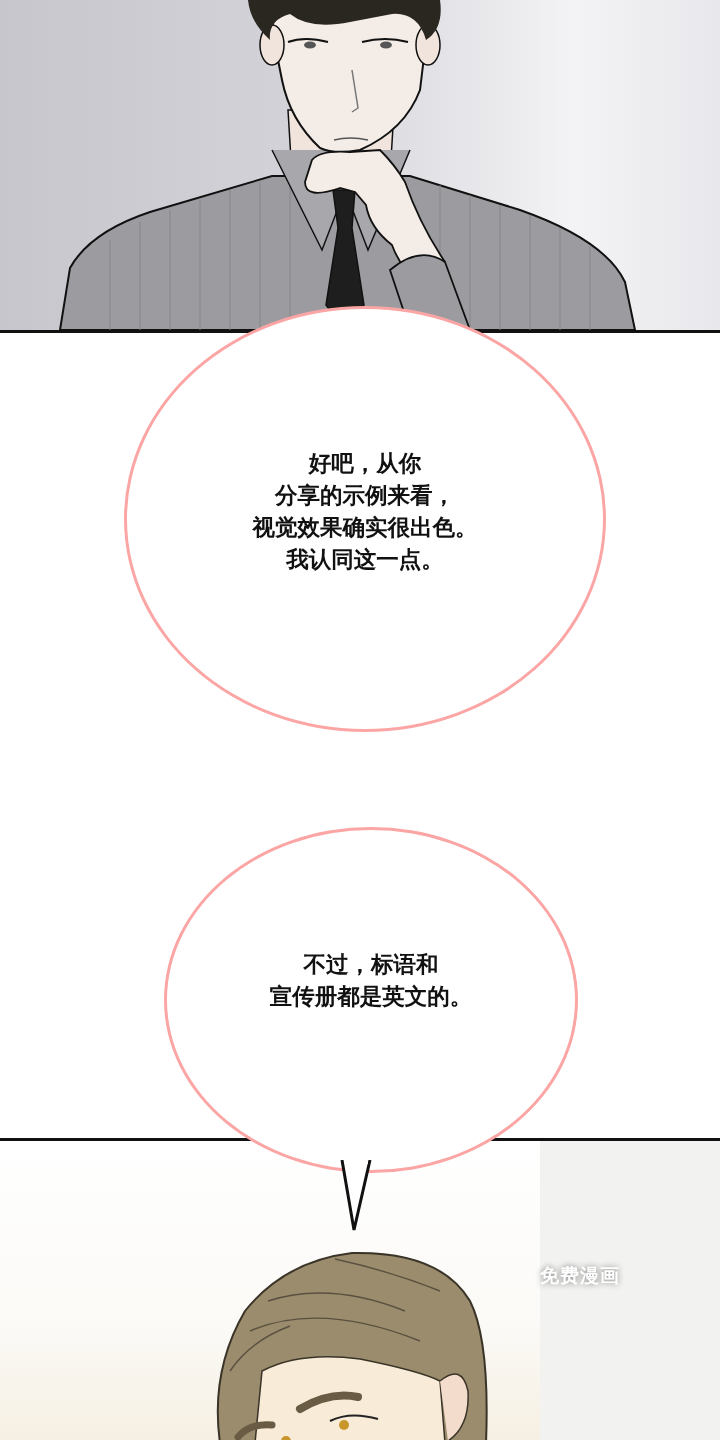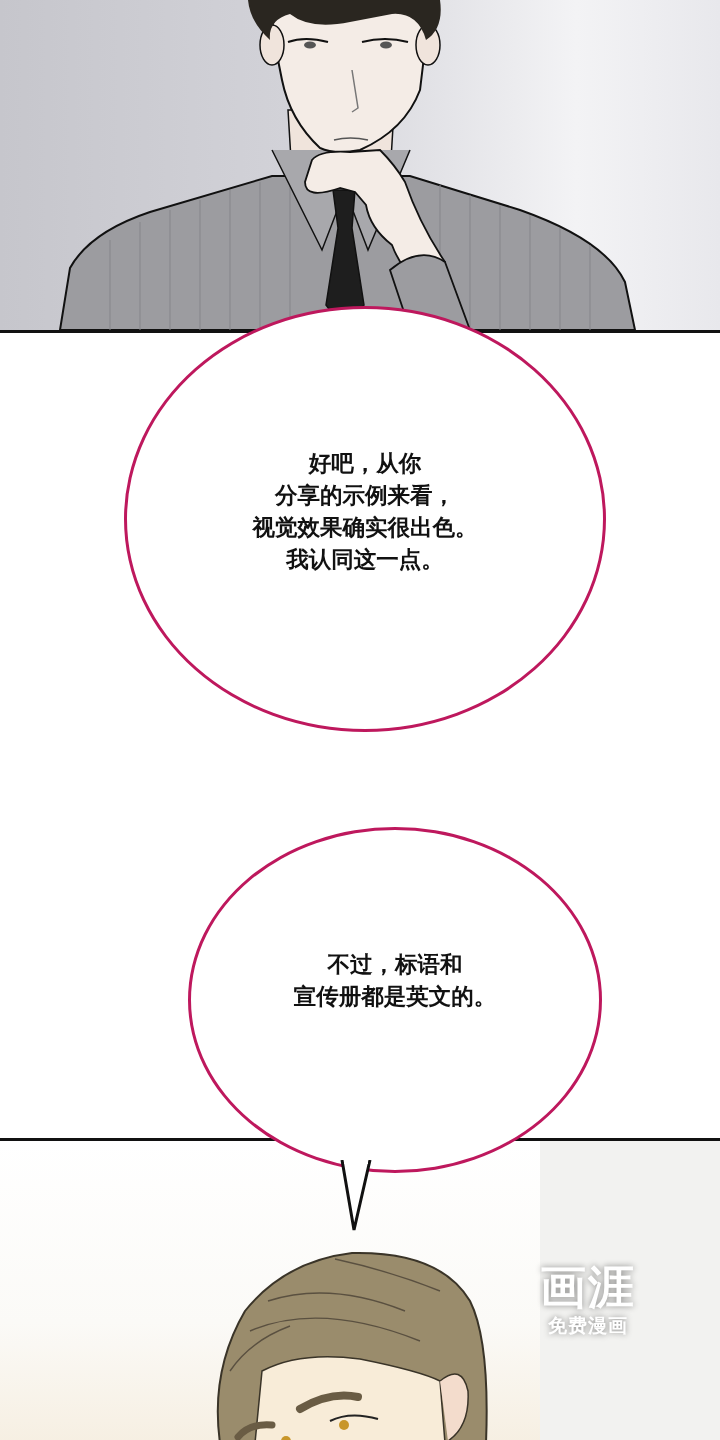--- a/index.html
+++ b/index.html
@@ -1,23 +1,23 @@
 <!DOCTYPE html>
 <html><head>
   <meta charset="utf-8">
   <style>
     html, body { margin: 0; padding: 0; }
     body { width: 720px; height: 1440px; background: #ffffff; position: relative; overflow: hidden; font-family: "DejaVu Sans", sans-serif; }
     .panel { position: absolute; left: 0; width: 720px; overflow: hidden; }
     #panel-top { top: 0; height: 330px; background: linear-gradient(90deg, #c6c6cc 0%, #d2d2d8 40%, #e4e4e8 62%, #f3f3f5 80%, #e8e8ec 100%); border-bottom: 3px solid #111; }
     #panel-bottom { top: 1138px; height: 302px; background: linear-gradient(180deg, #ffffff 0%, #fbfaf7 60%, #f6efe2 100%); border-top: 3px solid #111; }
-    .bubble { position: absolute; background: #fff; border: 3px solid #be185d; border-radius: 50%; display: flex; align-items: center; justify-content: center; text-align: center; }
+    .bubble { position: absolute; background: #fff; border: 3px solid #fca5a5; border-radius: 50%; display: flex; align-items: center; justify-content: center; text-align: center; }
     .bubble-text { font-size: 22.5px; font-weight: bold; line-height: 32px; color: #111; white-space: pre-line; }
     #bubble-1 { left: 124px; top: 306px; width: 476px; height: 420px; }
-    #bubble-2 { left: 188px; top: 827px; width: 408px; height: 340px; }
+    #bubble-2 { left: 164px; top: 827px; width: 408px; height: 340px; }
     #bubble-1 .bubble-text { margin-top: -16px; }
     #bubble-2 .bubble-text { margin-top: -40px; }
     .watermark { position: absolute; left: 540px; top: 1262px; color: #ffffff; text-align: center; text-shadow: 0 0 6px rgba(0,0,0,0.45); }
     .wm-logo { font-size: 46px; font-weight: bold; letter-spacing: 2px; line-height: 50px; }
     .wm-sub { font-size: 19px; line-height: 26px; letter-spacing: 1px; font-weight: bold; }
     svg { display: block; }
   </style>
 </head>
 <body>
 
@@ -107,15 +107,14 @@
   <div class="bubble-text">不过，标语和
 宣传册都是英文的。</div>
 </div>
 
 <svg style="position:absolute;left:340px;top:1160px" width="40" height="80" viewBox="0 0 40 80">
   <path d="M2 0 L14 70 L30 0" fill="#fff" stroke="#111" stroke-width="3"></path>
   <rect x="4" y="0" width="24" height="4" fill="#fff"></rect>
 </svg>
 
 <div class="watermark">
-  <div class="wm-logo">画涯</div>
   <div class="wm-sub">免费漫画</div>
 </div>
 
 </body></html>

